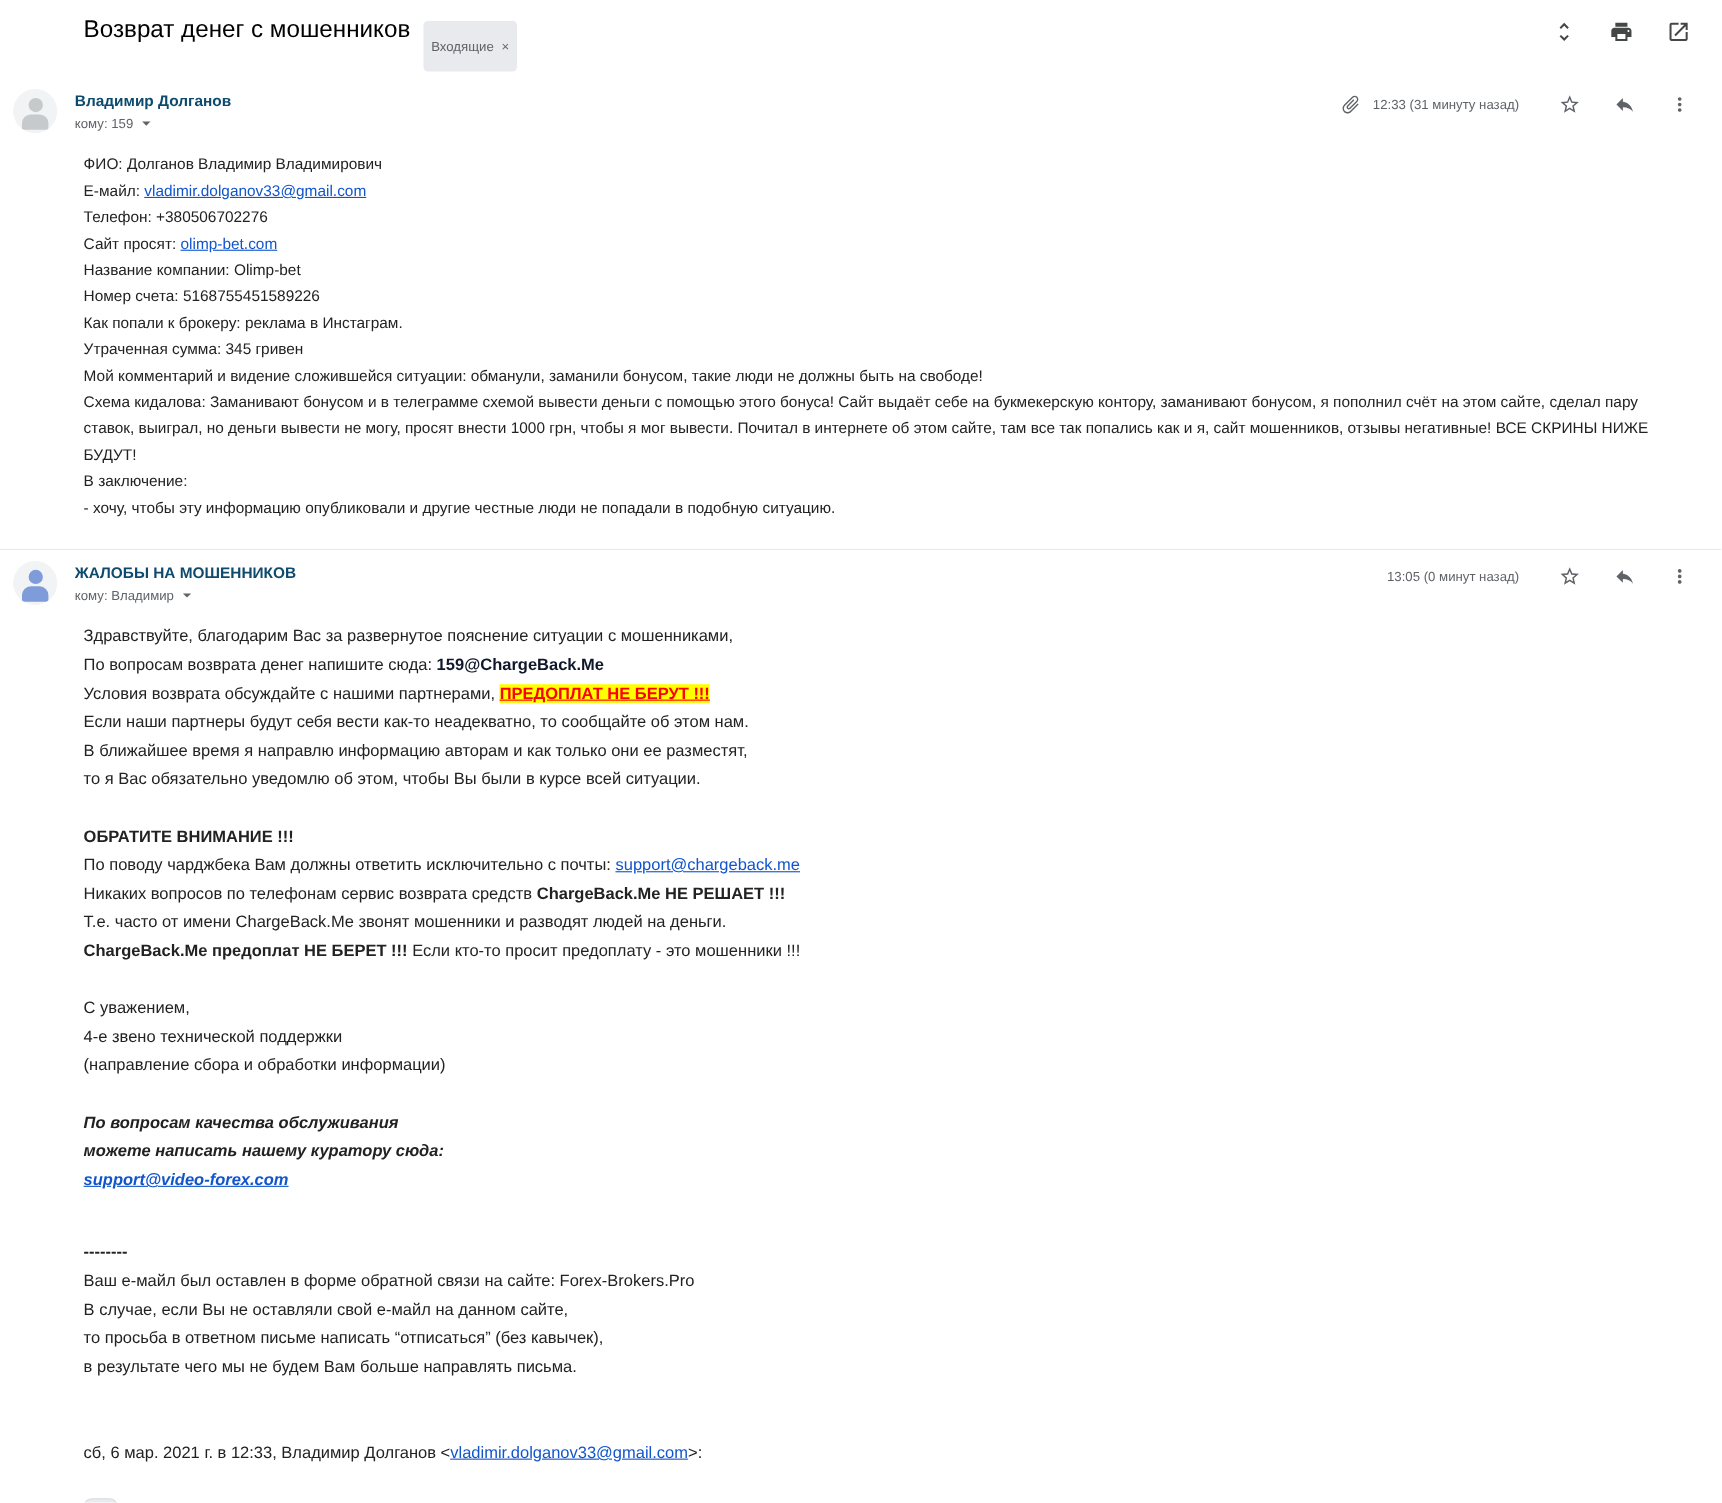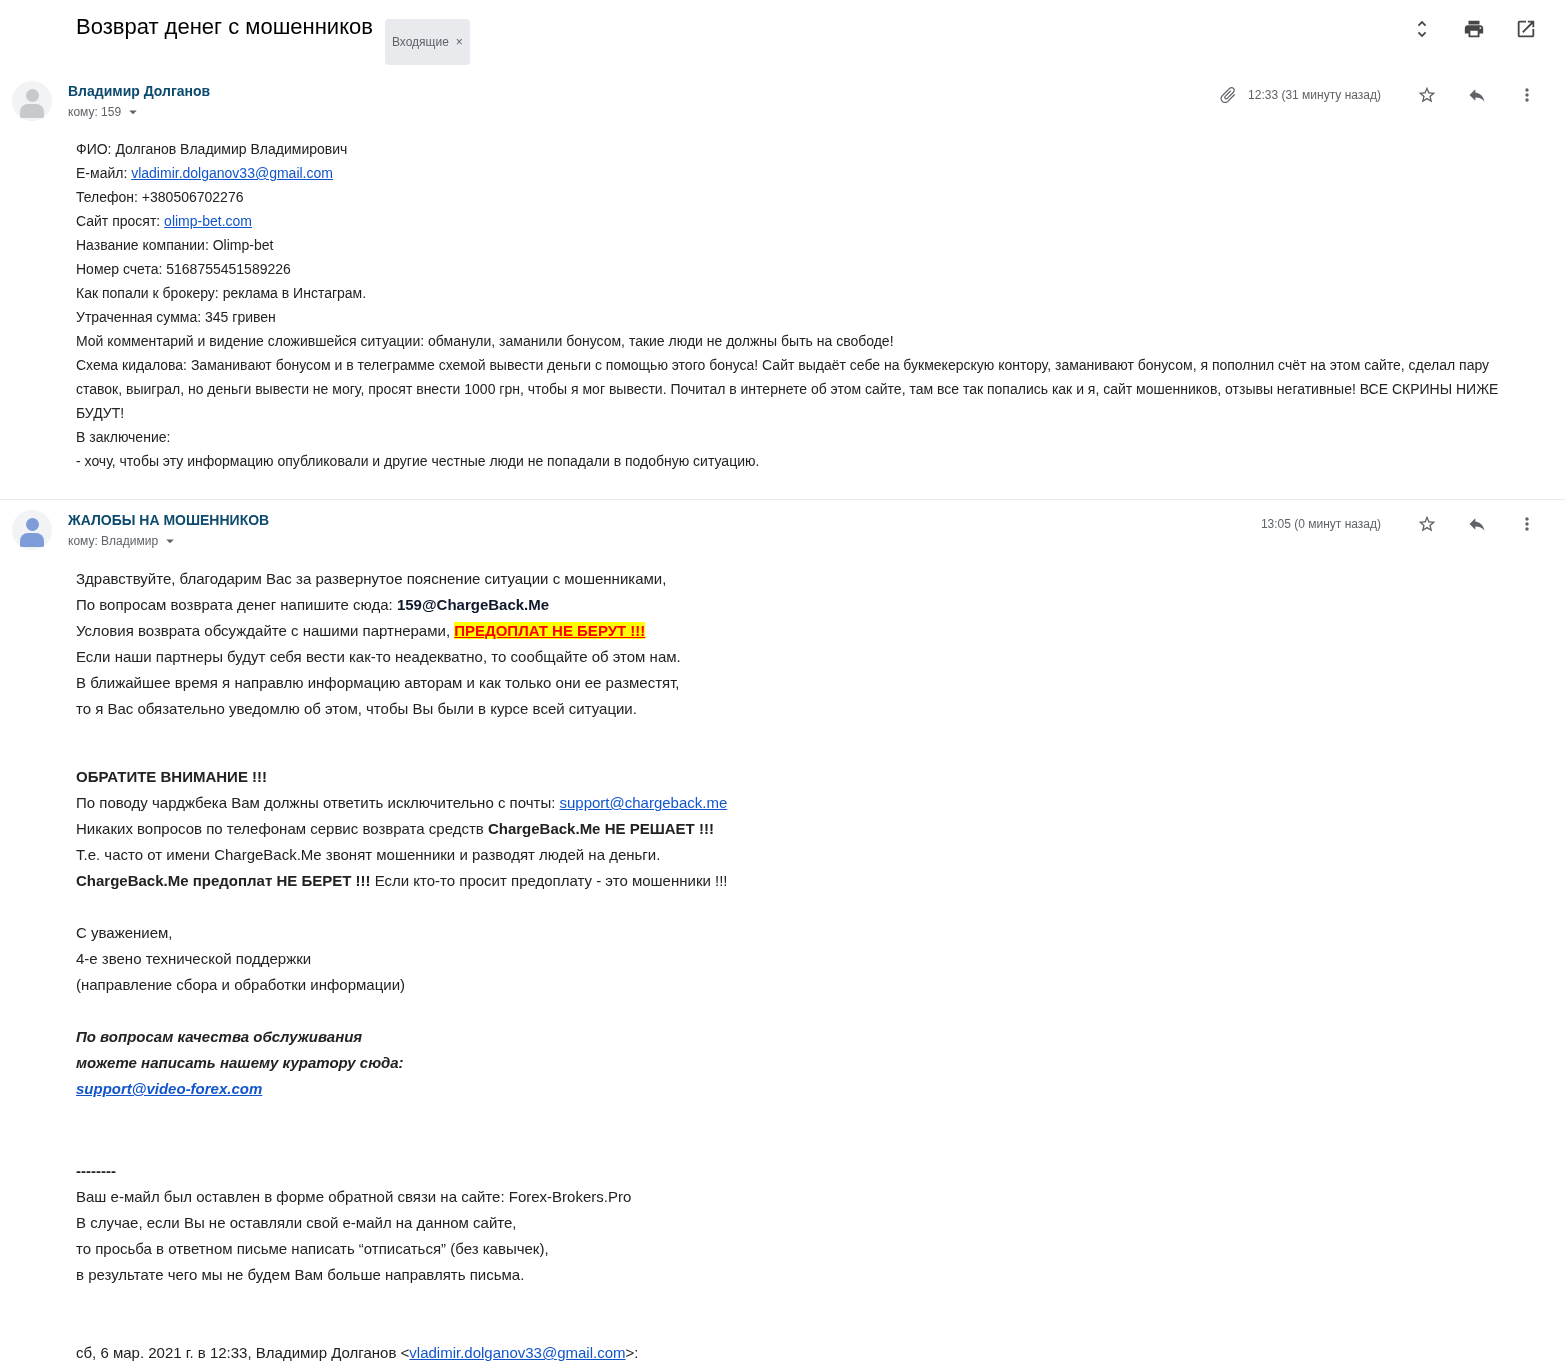--- a/index.html
+++ b/index.html
@@ -49,21 +49,21 @@
   .meta-gap { width:10px; }
 
   
   .msg-body { padding:16px 40px 8px 76px; }
   .email1-body { font-size:14px; line-height:24px; color:#222; }
   .email2-body { font-size:15px; line-height:26px; color:#222; }
   .line { min-height:1em; }
   a.link, span.link { color:#1155cc; text-decoration:underline; cursor:pointer; }
   .cb-link { color:#0f172a; font-weight:bold; text-decoration:none; cursor:pointer; }
   .hl { background:#ffff00; color:#ff0000; font-weight:bold; text-decoration:underline; }
-  .b { font-weight:bold;margin-top:16px; }
+  .b { font-weight:bold; }
   .bi { font-weight:bold; font-style:italic; }
   .gap { height:26px; }
   .gap-sm { height:14px; }
 
   .divider { border-top:1px solid #e8eaed; margin-top:18px; }
 
   .trimmed-chip {
     display:inline-flex; align-items:center; justify-content:center;
     background:#e8eaed; border:1px solid #dadce0; border-radius:8px;
     padding:0 7px; height:15px; margin-top:28px; cursor:pointer;

